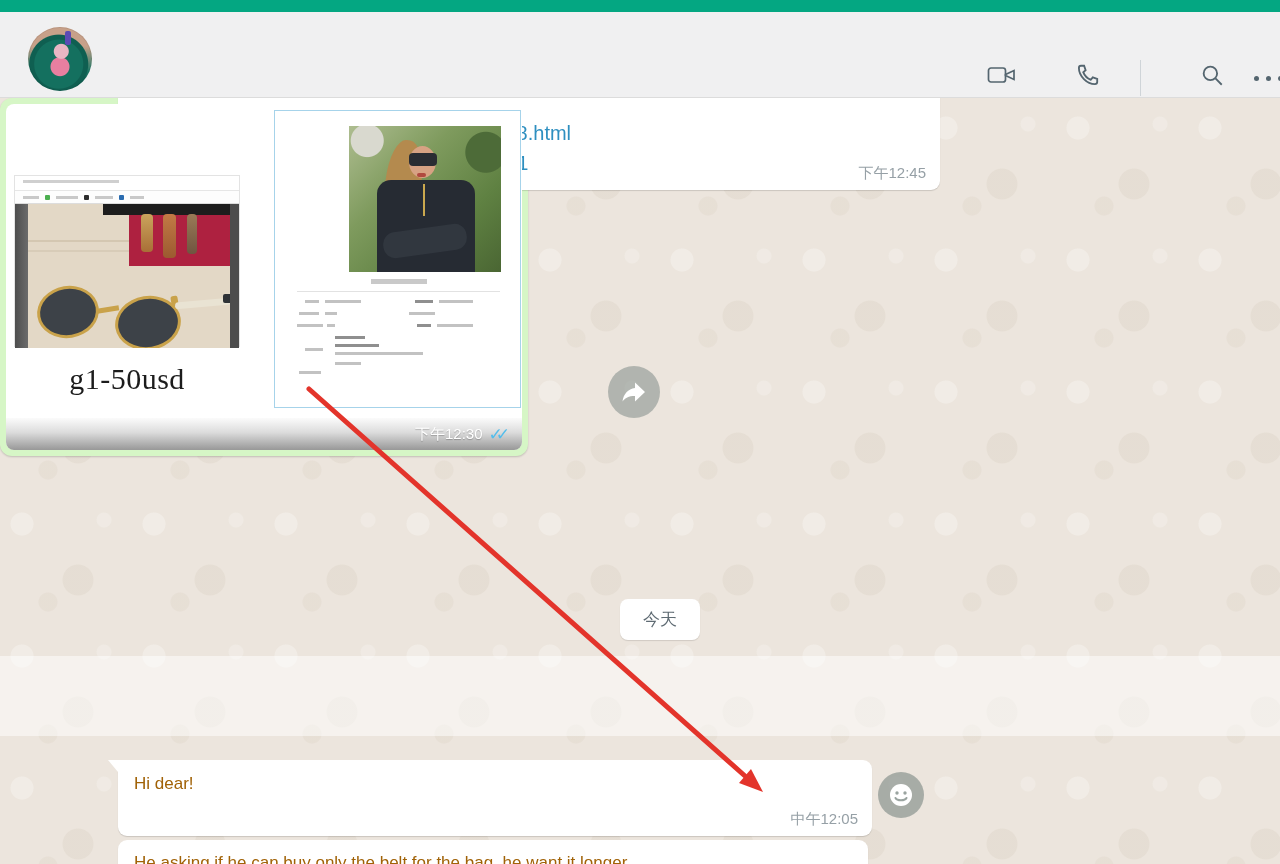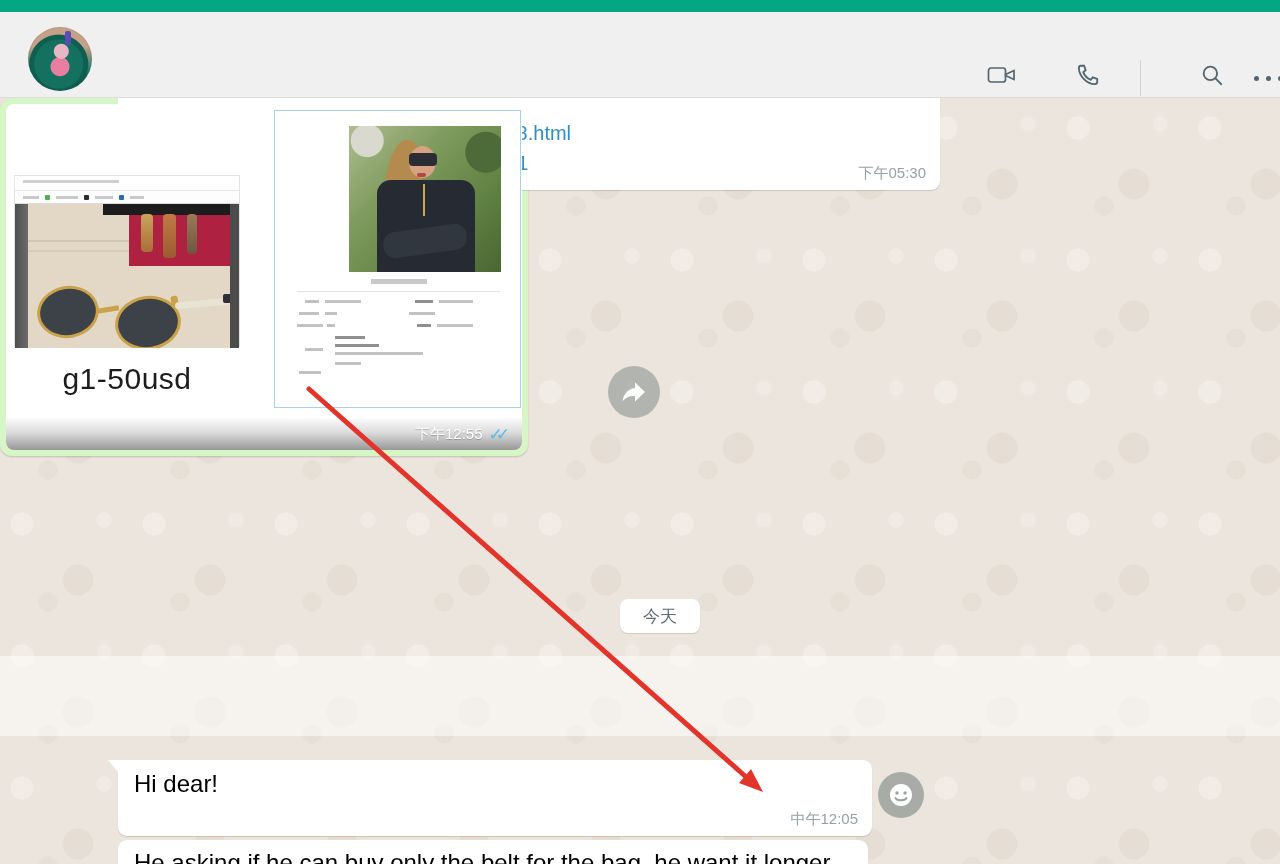--- a/index.html
+++ b/index.html
@@ -42,21 +42,21 @@
 
   
   .msg-links { left:118px; top:-14px; width:822px; height:106px; border-top-left-radius:0; border-top-right-radius:0; padding:34px 16px 8px 15px; }
   .link-line { font-size:20px; line-height:30px; color:#2e8fc0; text-decoration:none; display:block; cursor:pointer; white-space:pre; }
   .msg-time { position:absolute; right:14px; bottom:7px; font-size:15px; color:#96a0a6; }
 
   
   .msg-image { left:666px; top:112px; width:528px; height:358px; background:#d6f6c6; border-radius:12px;
                box-shadow:0 1px 2px rgba(0,0,0,.18); padding:6px; cursor:pointer; }
   .img-inner { position:relative; width:516px; height:346px; background:#fff; border-radius:8px; overflow:hidden; }
-  .g-label { position:absolute; font-size:30px; color:#1c1c1c; letter-spacing:.5px; }
+  .g-label { position:absolute; font-size:30px; color:#1c1c1c; letter-spacing:.5px;font-family:Liberation Serif, serif; }
   .g1-label { left:9px; width:224px; top:258px; text-align:center; }
 
   
   .g1-card { position:absolute; left:9px; top:72px; width:224px; height:170px; background:#fff;
              box-shadow:0 0 0 1px #e3e3e3; }
   .g1-bar1 { height:11px; background:#fff; border-bottom:1px solid #e6e6e6; }
   .g1-bar1 i { display:block; width:96px; height:3px; background:#cfcfcf; margin:4px 0 0 8px; }
   .g1-bar2 { height:13px; background:#fdfdfd; border-bottom:1px solid #ddd; display:flex; align-items:center; gap:6px; padding-left:8px; }
   .g1-bar2 i { height:3px; background:#c9c9c9; } .g1-bar2 .t1{width:16px} .t2{width:22px} .t3{width:18px} .t4{width:14px}
   .g1-bar2 b { width:5px; height:5px; border-radius:1px; }
@@ -104,29 +104,29 @@
   .img-time { font-size:15px; color:#fff; text-shadow:0 1px 1px rgba(0,0,0,.25); }
   .ticks { font-size:17px; color:#53bdeb; letter-spacing:-7px; padding-right:7px; margin-left:6px; font-weight:bold; }
 
   
   .fwd { position:absolute; left:608px; top:268px; width:52px; height:52px; border-radius:50%;
          background:rgba(130,140,136,.55); display:flex; align-items:center; justify-content:center; cursor:pointer; }
 
   
   .pill { position:absolute; background:#fff; border-radius:8px; box-shadow:0 1px 1px rgba(0,0,0,.12);
           display:flex; align-items:center; justify-content:center; }
-  .date-pill { left:620px; top:501px; width:80px; height:34px; font-size:17px; color:#5f6b73; }
+  .date-pill { left:620px; top:501px; width:80px; height:41px; font-size:17px; color:#5f6b73; }
   .unread-band { position:absolute; left:0; top:558px; width:1280px; height:80px; background:rgba(255,255,255,.5); }
   .unread-pill { left:565px; top:579px; width:190px; height:45px; font-size:18px; color:#4c5a63; border-radius:10px; }
 
   
   .msg-in1 { left:118px; top:662px; width:754px; height:76px; border-top-left-radius:0; padding:9px 16px; }
   .msg-in1::before { content:''; position:absolute; left:-10px; top:0; width:0; height:0;
                      border-right:10px solid #fff; border-bottom:12px solid transparent; }
-  .msg-text { font-size:24px; line-height:29px; color:#000000; white-space:pre-wrap; }
+  .msg-text { font-size:17px; line-height:29px; color:#a16207; white-space:pre-wrap; }
   .msg-in2 { left:118px; top:742px; width:750px; height:70px; padding:8px 16px; }
 
   
   .emoji-btn { position:absolute; left:878px; top:674px; width:46px; height:46px; border-radius:50%;
                background:rgba(150,158,153,.8); display:flex; align-items:center; justify-content:center; cursor:pointer; }
 
   
   .arrow-overlay { position:absolute; left:0; top:0; width:1280px; height:864px; pointer-events:none; }
 </style>
 </head>
@@ -161,21 +161,21 @@
         <i></i>
       </div>
   </div>
 </div>
 
 <div class="chat">
 
   <div class="bubble msg-links">
     <a class="link-line">http://lymy1684.com/productinfoen_3529368.html</a>
     <a class="link-line">https://md129.x.yupoo.com/44882707?uid=1</a>
-    <span class="msg-time">下午05:30</span>
+    <span class="msg-time">下午12:45</span>
   </div>
 
   <div class="msg-image">
     <div class="img-inner">
 
       <div class="g1-card">
         <div class="g1-bar1">
             <i></i>
           </div>
         <div class="g1-bar2">
@@ -233,21 +233,21 @@
           <div class="tl d" style="left:38px;top:52px;width:44px"></div>
           <div class="tl" style="left:8px;top:56px;width:18px"></div>
           <div class="tl" style="left:38px;top:60px;width:88px"></div>
           <div class="tl" style="left:38px;top:70px;width:26px"></div>
           <div class="tl" style="left:2px;top:79px;width:22px"></div>
         </div>
 
       </div>
 
       <div class="img-footer">
-        <span class="img-time">下午12:55</span>
+        <span class="img-time">下午12:30</span>
         <span class="ticks">✓✓</span>
       </div>
     </div>
   </div>
 
   <div class="fwd">
     <svg width="26" height="24" viewBox="0 0 26 24">
       <path d="M14 8 V2.5 L24 12 L14 21.5 V16 C7.5 16 4 18 1.5 21.5 C2.5 14 7 9 14 8 Z" fill="#fff"></path>
     </svg>
   </div>

